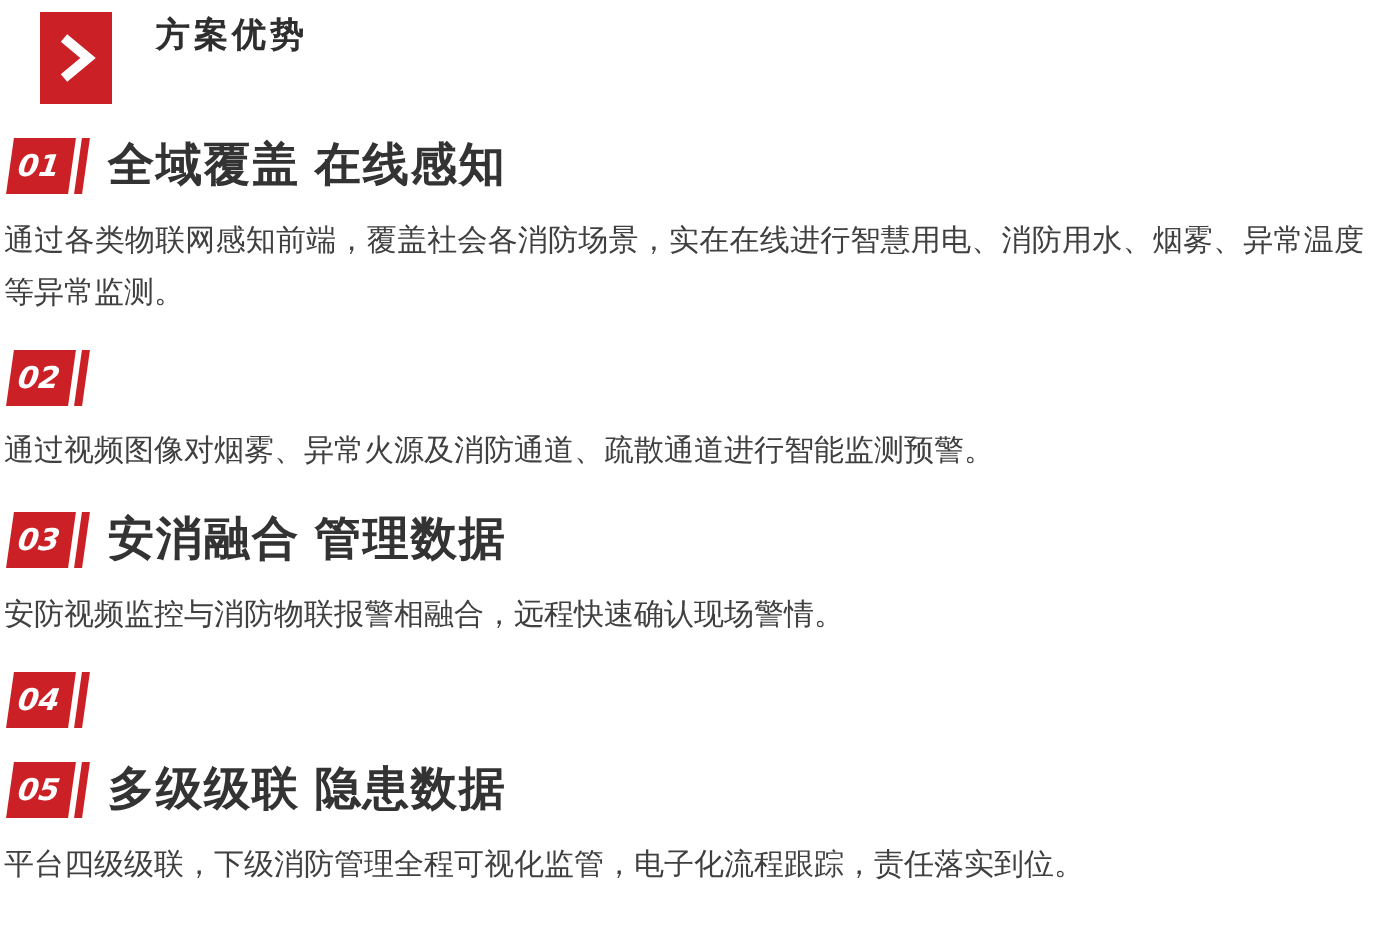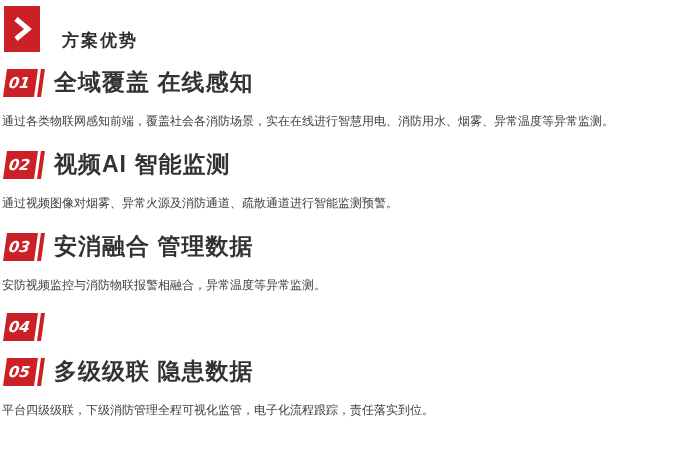--- a/index.html
+++ b/index.html
@@ -19,22 +19,22 @@
     font-family: "Liberation Sans", "DejaVu Sans", sans-serif;
   }
   .page {
     width: 688px;
     padding: 6px 2px 8px 0;
   }
 
   
   .header {
     display: flex;
-    align-items: flex-end;
-    padding-left: 4px;
+    align-items: flex-start;
+    padding-left: 20px;
     margin-bottom: 14px;
   }
   .chevron-box {
     width: 36px;
     height: 46px;
     background: var(--accent);
     display: flex;
     align-items: center;
     justify-content: center;
     flex: 0 0 auto;
@@ -86,21 +86,21 @@
   }
   .section-title {
     margin: 0 0 0 11px;
     font-size: 23px;
     font-weight: 700;
     color: var(--title-color);
     letter-spacing: 1px;
   }
   .section-body {
     margin: 10px 4px 0 2px;
-    font-size: 12px;
+    font-size: 15px;
     line-height: 26px;
     color: var(--body-color);
     text-align: justify;
   }
 </style>
 </head>
 <body>
 
 <div class="page">
 
@@ -129,36 +129,35 @@
   </div>
 
   <div class="section">
     <div class="section-head">
       <div class="badge">
         <div class="badge-main">
           <span class="badge-num">02</span>
         </div>
         <div class="badge-sliver"></div>
       </div>
-      <h2 class="section-title">视频AI 智能监测</h2>
     </div>
     <p class="section-body">通过视频图像对烟雾、异常火源及消防通道、疏散通道进行智能监测预警。</p>
   </div>
 
   <div class="section">
     <div class="section-head">
       <div class="badge">
         <div class="badge-main">
           <span class="badge-num">03</span>
         </div>
         <div class="badge-sliver"></div>
       </div>
       <h2 class="section-title">安消融合 管理数据</h2>
     </div>
-    <p class="section-body">安防视频监控与消防物联报警相融合，异常温度等异常监测。</p>
+    <p class="section-body">安防视频监控与消防物联报警相融合，远程快速确认现场警情。</p>
   </div>
 
   <div class="section">
     <div class="section-head">
       <div class="badge">
         <div class="badge-main">
           <span class="badge-num">04</span>
         </div>
         <div class="badge-sliver"></div>
       </div>

